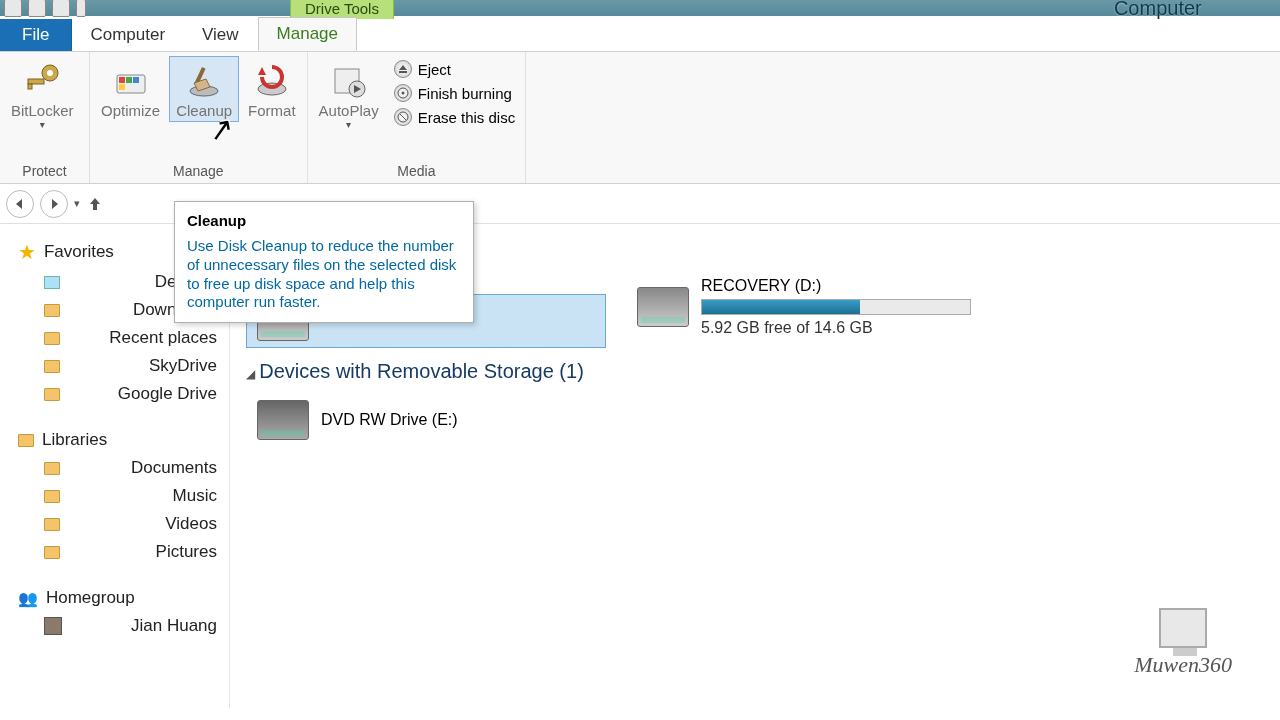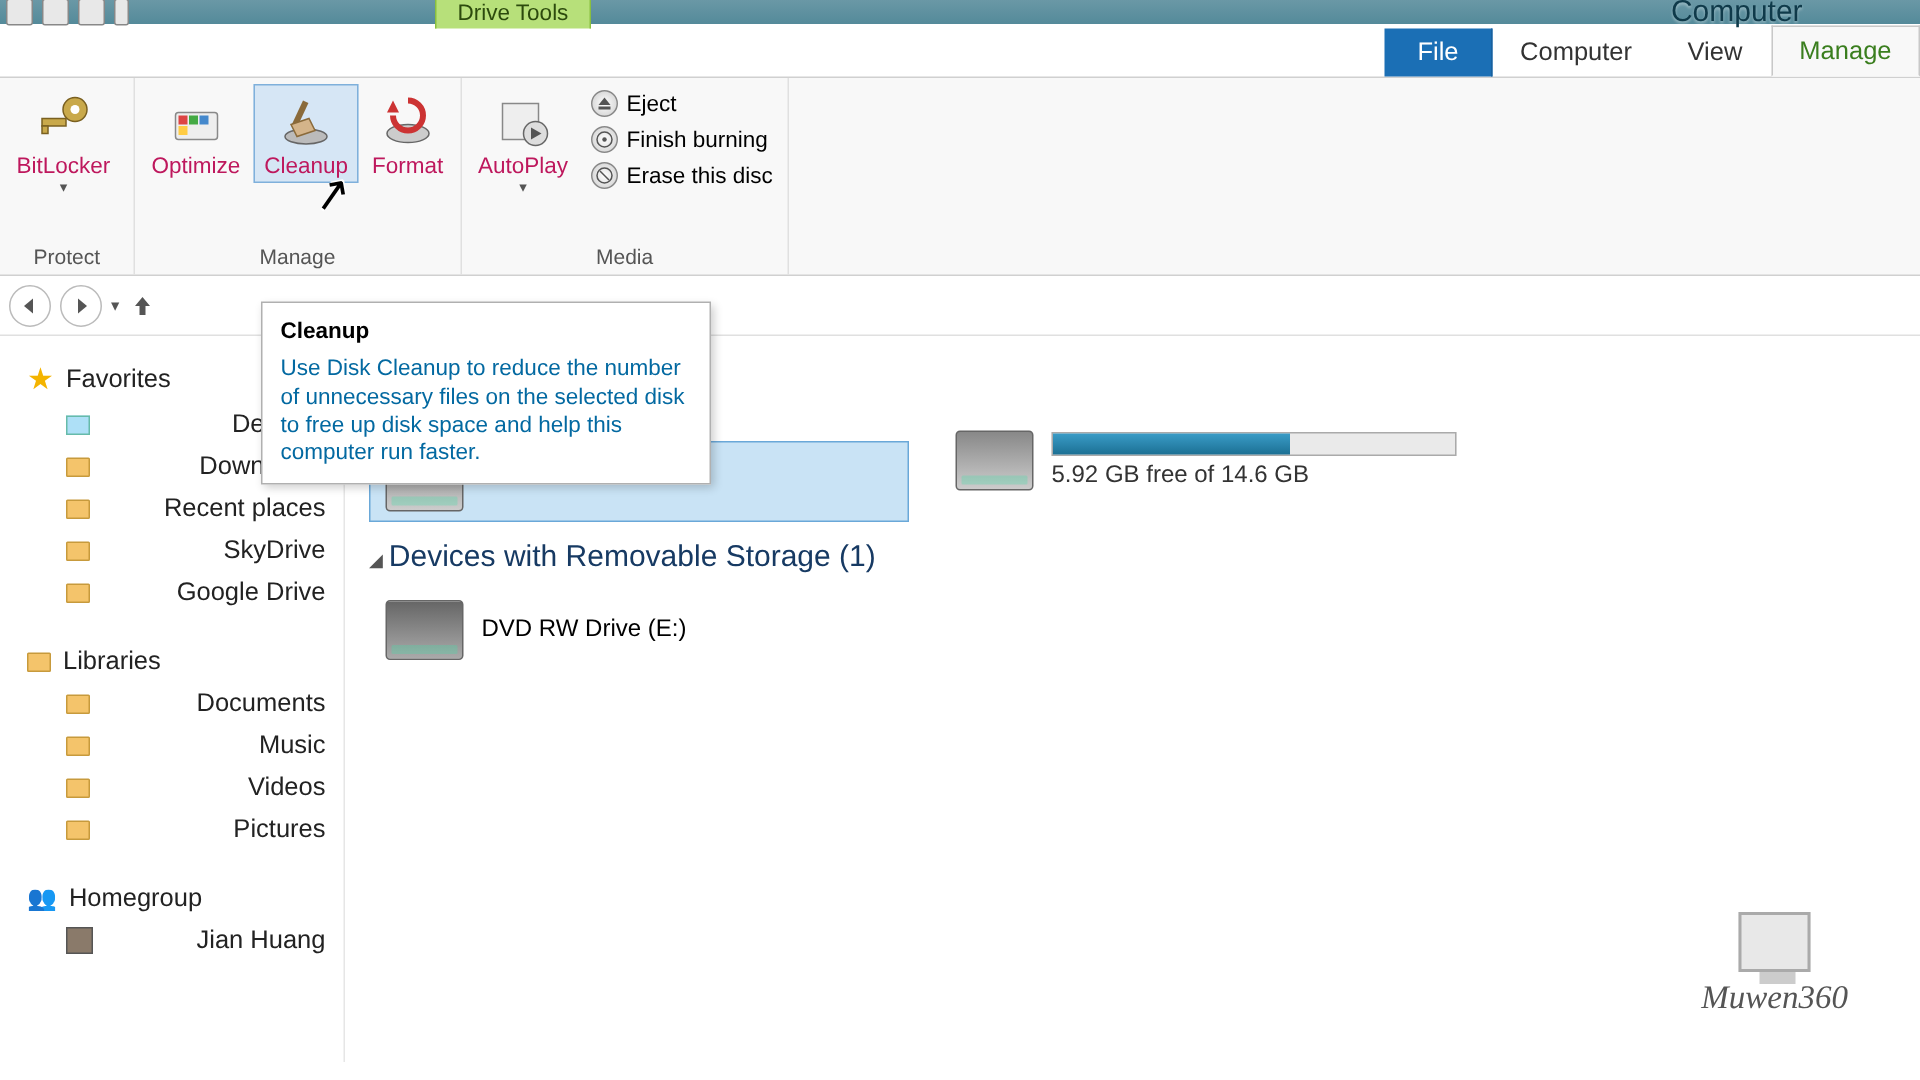--- a/index.html
+++ b/index.html
@@ -6,33 +6,33 @@
   body { width: 1280px; height: 720px; overflow: hidden; background: #fff; user-select: none; }
 
   
   .titlebar { height: 16px; background: linear-gradient(#6a98a6, #548a9a); display: flex; align-items: center; }
   .qat { display: flex; gap: 6px; padding: 2px 4px; }
   .qat-icn { width: 18px; height: 18px; background: #e8e8e8; border: 1px solid #888; border-radius: 2px; }
   .contextual-tab { margin-left: 200px; background: #b7e07a; color: #2c4a0d; border: 1px solid #8abf3f; border-bottom: none; padding: 2px 14px; font-size: 15px; }
   .title-text { color: #0f3a4a; font-size: 20px; font-weight: 500; text-shadow: 0 1px 2px rgba(255,255,255,.4); filter: blur(.3px); margin-left: 720px;}
 
   
-  .tabrow { height: 36px; background: #fff; border-bottom: 1px solid #d0d0d0; display: flex; align-items: flex-end; justify-content: flex-end; }
+  .tabrow { height: 36px; background: #fff; border-bottom: 1px solid #d0d0d0; display: flex; align-items: flex-end; }
   .file-tab { background: #1b6fb5; color: #fff; padding: 6px 22px; font-size: 17px; border-right: 1px solid #17609e; }
   .tab { padding: 6px 18px; font-size: 17px; color: #333; border-right: 1px solid transparent; }
   .tab.active { background: #f8f8f8; border: 1px solid #c8c8c8; border-bottom: 1px solid #f8f8f8; color: #3a7e1e; }
 
   
   .ribbon { height: 132px; background: #f8f8f8; border-bottom: 1px solid #d0d0d0; display: flex; }
   .rgroup { display: flex; flex-direction: column; justify-content: space-between; border-right: 1px solid #e0e0e0; padding: 4px 4px 2px 4px; }
   .rrow { display: flex; gap: 2px; }
   .rbtn { display: flex; flex-direction: column; align-items: center; padding: 2px 6px; font-size: 15px; border: 1px solid transparent; background: transparent; min-width: 60px; }
   .rbtn.hover { background: #d6e6f5; border: 1px solid #7fb0db; }
   .rbtn .icn { width: 40px; height: 40px; margin: 2px auto; display: flex; align-items: center; justify-content: center; }
-  .rbtn .lbl { text-align: center; line-height: 1.05; color: #be185d; }
+  .rbtn .lbl { text-align: center; line-height: 1.05; color: #737373; }
   .rbtn .drop { font-size: 10px; color: #555; }
   .mini { display: flex; align-items: center; gap: 6px; padding: 2px 4px; font-size: 15px; }
   .mini .micn { width: 18px; height: 18px; border: 1px solid #888; border-radius: 50%; background: radial-gradient(#fff,#ccc); display:flex; align-items:center; justify-content:center;}
   .glabel { text-align: center; font-size: 14px; color: #555; padding-bottom: 2px; }
 
   
   .navrow { height: 40px; border-bottom: 1px solid #e0e0e0; display: flex; align-items: center; padding: 0 6px; gap: 6px; }
   .navbtn { width: 28px; height: 28px; border: 1px solid #bbb; border-radius: 50%; display: flex; align-items: center; justify-content: center; background: #fff; }
   .uparrow { width: 18px; height: 18px; display:flex; align-items:center; justify-content:center;}
 
@@ -290,20 +290,21 @@
 
   <div class="content">
     
     <div style="display:flex; gap:20px; margin-top:62px;">
       <div class="drive-tile selected">
         <span class="dv-icon"></span>
       </div>
       <div class="drive-tile" style="margin-top:-28px">
         <span class="dv-icon"></span>
         <div class="dv-body">
+          <div class="dv-name">RECOVERY (D:)</div>
           <div class="dv-bar">
               <div class="dv-fill" style="width:59%"></div>
             </div>
           <div class="dv-free">5.92 GB free of 14.6 GB</div>
         </div>
       </div>
     </div>
 
     <div class="group-header"><span class="tri">◢</span><span>Devices with Removable Storage (1)</span></div>
 

